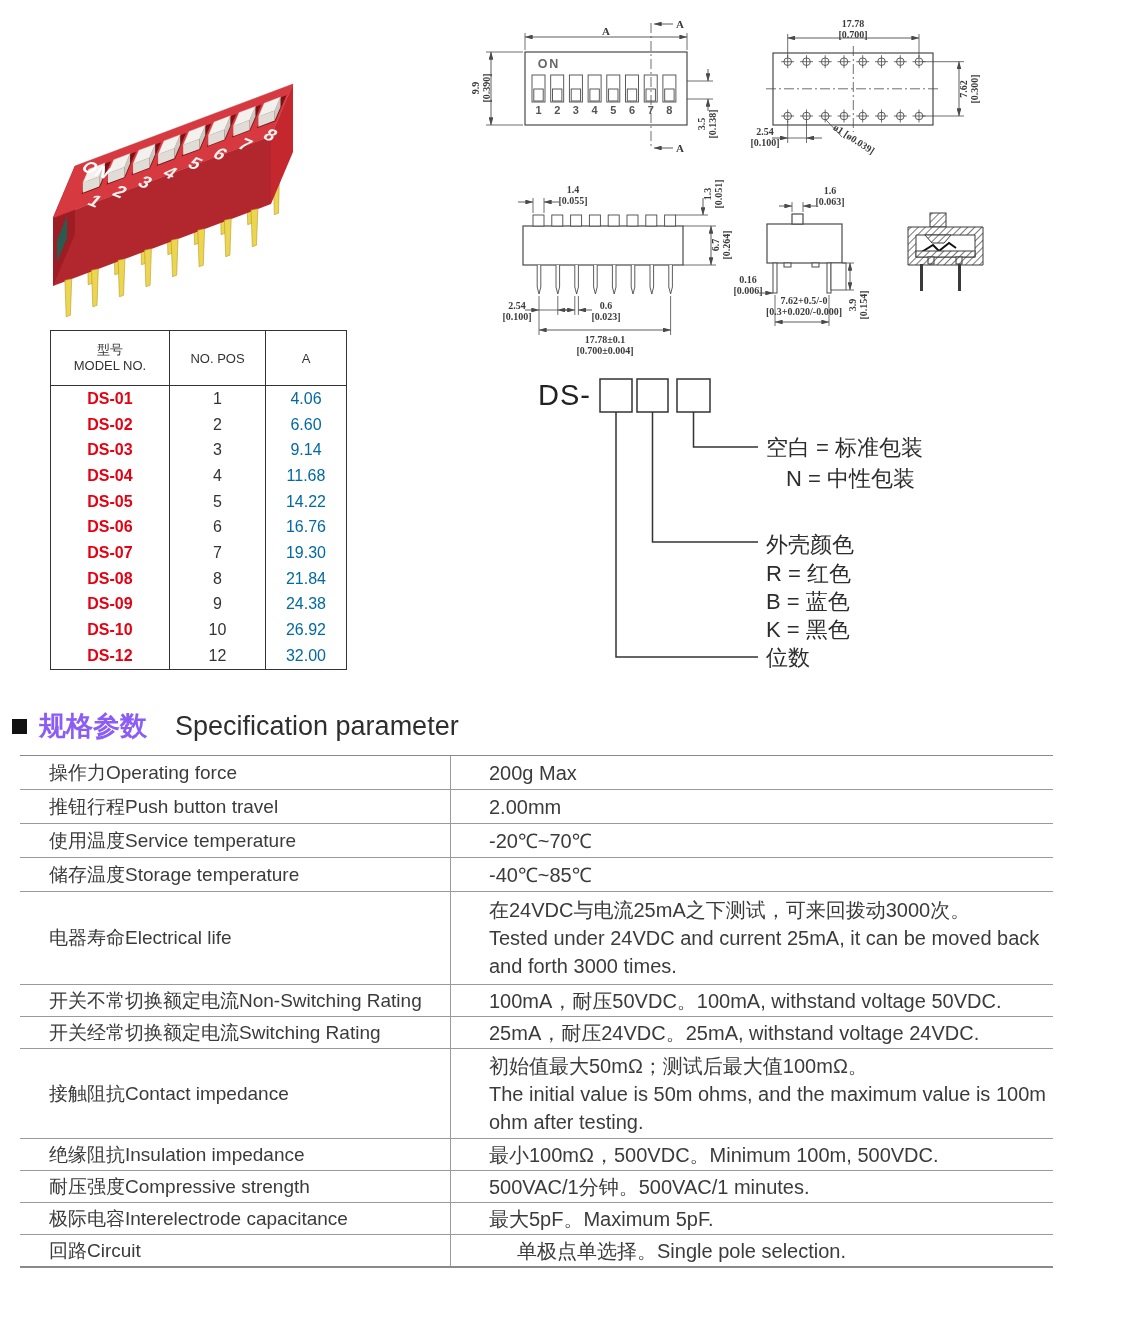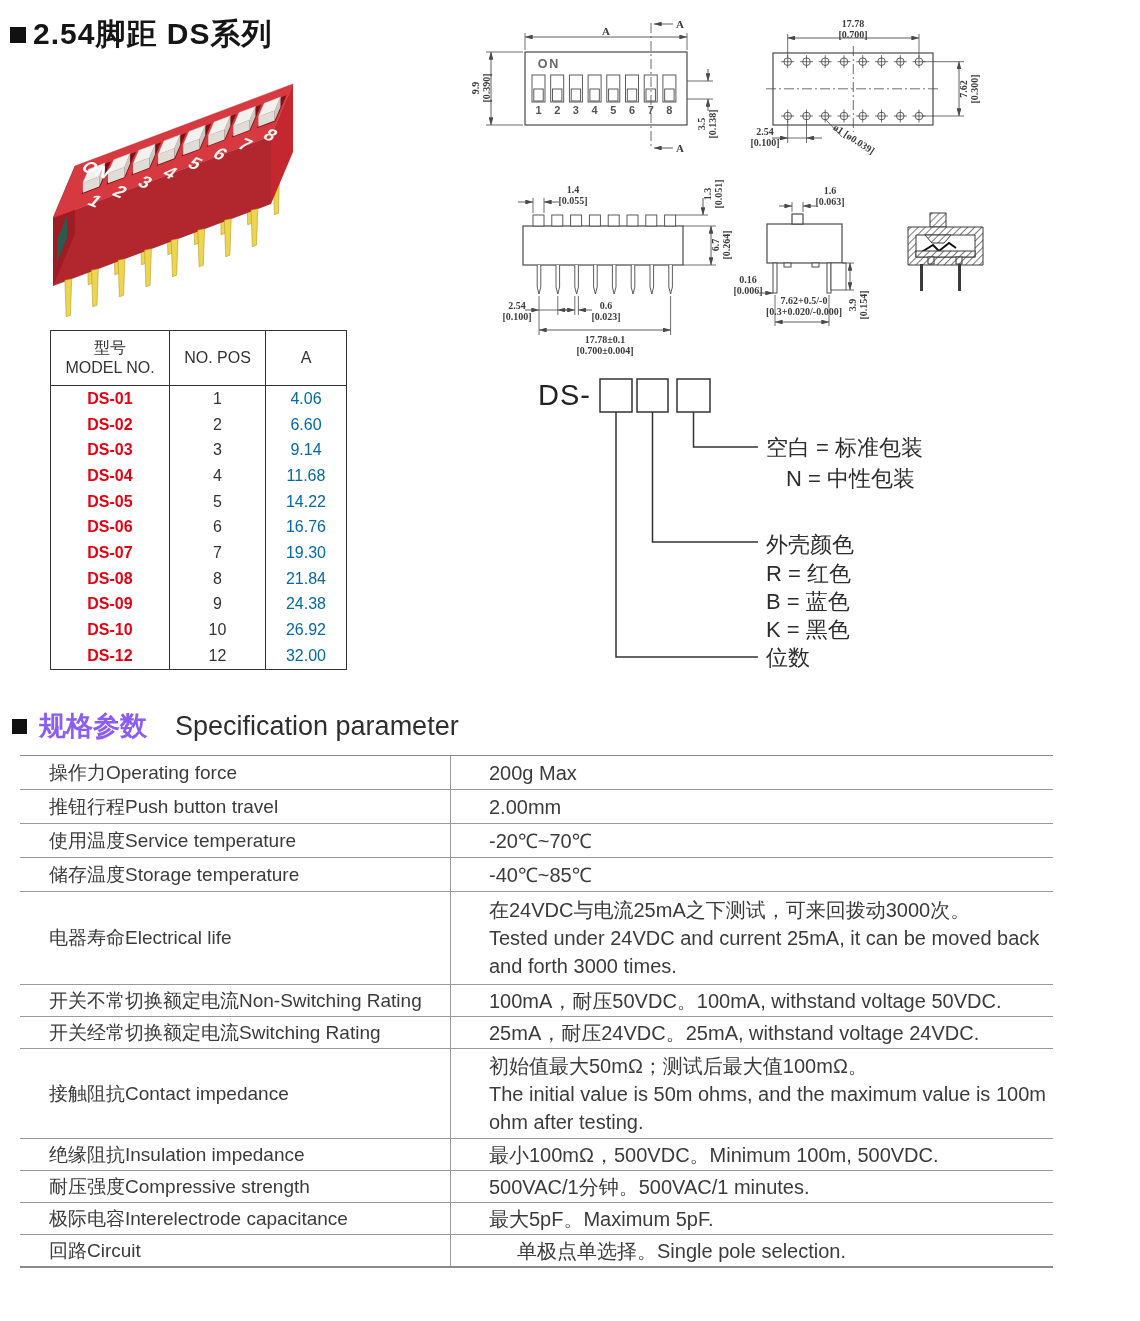--- a/index.html
+++ b/index.html
@@ -23,21 +23,21 @@
   .p-left{fill:#9e1d24;}
   .p-teal{fill:#2a5a50;}
   .p-slot{fill:#7c1216;}
   .sl-front{fill:#e0ddd7;}
   .sl-right{fill:#cbc8c1;}
   .sl-top{fill:#f3f1ee;stroke:#d8d5cf;stroke-width:.4;}
   .pon{font:700 17px "Liberation Sans",sans-serif;fill:#fff;letter-spacing:1px;}
   .pdigit{font:700 18px "Liberation Sans",sans-serif;fill:#f4f2ef;}
   
   #model-table{position:absolute;left:50px;top:330px;width:295px;border:1.5px solid #333;background:#fff;}
-  .mt-head{display:flex;height:54px;border-bottom:1px solid #333;font-size:16px;color:#333;}
+  .mt-head{display:flex;height:54px;border-bottom:1px solid #333;font-size:13px;color:#333;}
   .mt-head .c1{width:118px;border-right:1px solid #333;display:flex;flex-direction:column;justify-content:center;align-items:center;line-height:1.25;}
   .mt-head .c2{width:95px;border-right:1px solid #333;display:flex;justify-content:center;align-items:center;}
   .mt-head .c3{flex:1;display:flex;justify-content:center;align-items:center;}
   .mt-row{display:flex;height:25.7px;align-items:center;font-size:16px;}
   .mt-row .mname{width:118px;text-align:center;color:#e60012;font-weight:bold;border-right:1px solid #333;align-self:stretch;display:flex;align-items:center;justify-content:center;}
   .mt-row .mpos{width:95px;text-align:center;color:#333;border-right:1px solid #333;align-self:stretch;display:flex;align-items:center;justify-content:center;}
   .mt-row .mdim{flex:1;text-align:center;color:#0369a1;}
   
   #drawings{position:absolute;left:470px;top:10px;width:545px;height:360px;}
   #drawings svg{position:absolute;left:0;top:0;}
@@ -79,24 +79,20 @@
   .spec-label{width:431px;border-right:1px solid #9a9a9a;padding-left:29px;box-sizing:border-box;
               display:flex;align-items:center;font-size:19px;color:#3b3b3b;}
   .spec-value{flex:1;padding-left:38px;box-sizing:border-box;display:flex;align-items:center;
               font-size:20px;color:#3b3b3b;white-space:pre-line;line-height:28px;}
 </style>
 </head>
 <body>
 
 <div id="page">
 
-  <div id="main-title" class="sec-title">
-    <span class="sq"></span>
-    <span class="tx">2.54脚距 DS系列</span>
-  </div>
 
   <svg id="photo" width="315" height="260" viewBox="0 0 315 260">
     <g id="pins-back">
         <polygon points="58.9,170.3 65.7,168.9 64.4,225.3 60.2,226.8" class="pin-gold"></polygon>
         <polygon points="85.5,160.3 92.3,158.9 91.0,215.3 86.8,216.8" class="pin-gold"></polygon>
         <polygon points="112.1,150.3 118.9,148.9 117.6,205.3 113.4,206.8" class="pin-gold"></polygon>
         <polygon points="138.6,140.2 145.4,138.8 144.1,195.2 139.9,196.7" class="pin-gold"></polygon>
         <polygon points="165.2,130.2 172.0,128.8 170.7,185.2 166.5,186.7" class="pin-gold"></polygon>
         <polygon points="191.8,120.2 198.6,118.8 197.3,175.2 193.1,176.7" class="pin-gold"></polygon>
         <polygon points="218.4,110.2 225.2,108.8 223.9,165.2 219.7,166.7" class="pin-gold"></polygon>

